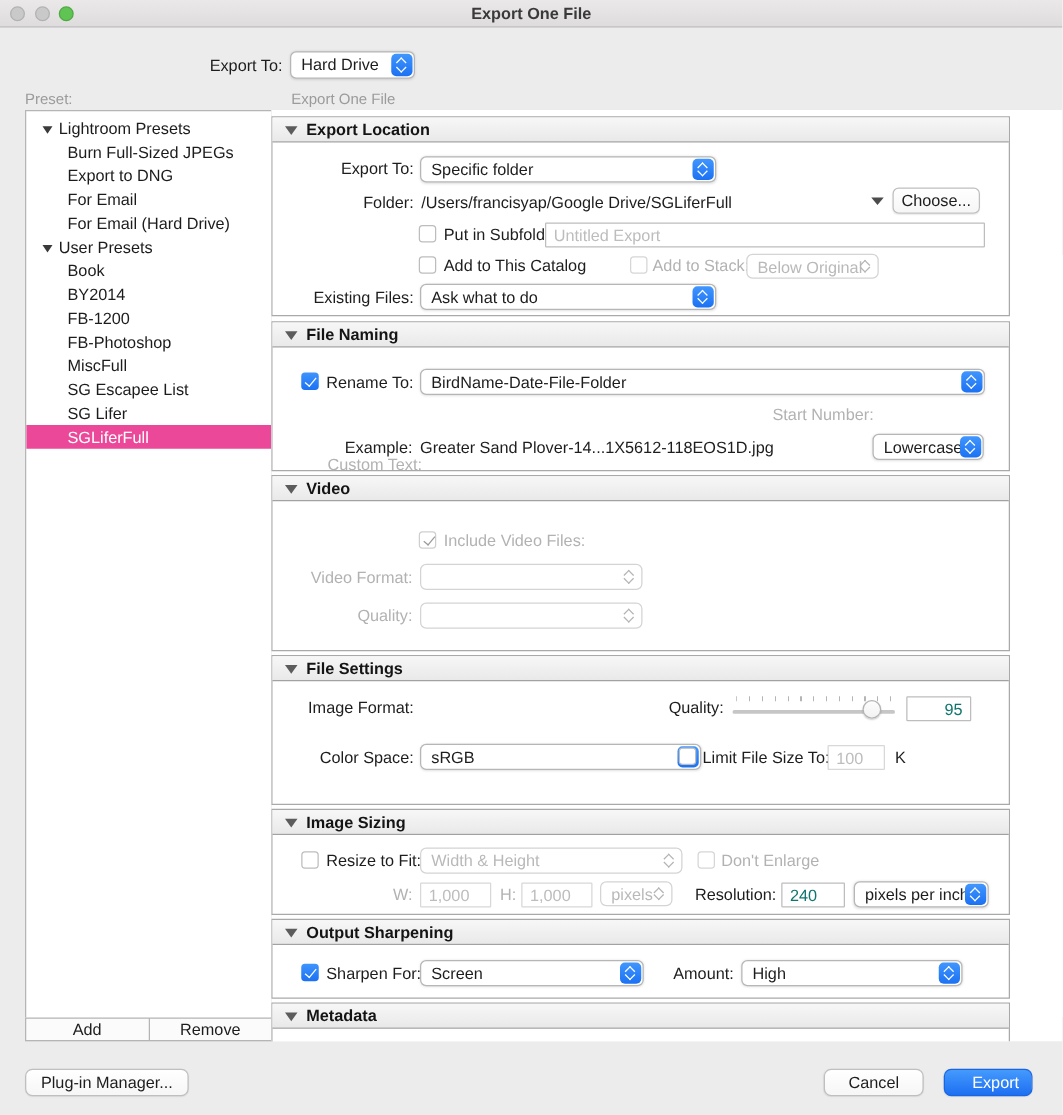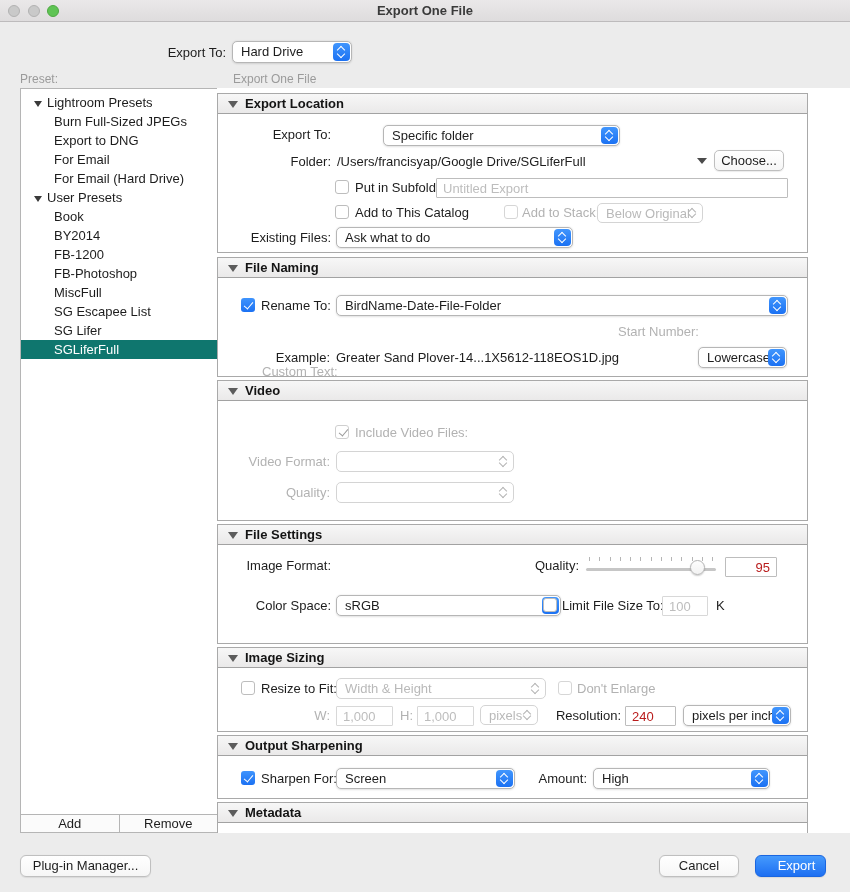--- a/index.html
+++ b/index.html
@@ -41,21 +41,21 @@
   .cb { position:absolute; width:14px; height:14px; border-radius:3px; background:#fff; border:1px solid #bdbdbd; }
   .cb.on { background:linear-gradient(#3f94fd,#1b71f3); border:none; }
   .cb.on::after { content:""; position:absolute; left:4.6px; top:1.8px; width:4px; height:8px;
     border-right:1.8px solid #fff; border-bottom:1.8px solid #fff; transform:rotate(40deg); }
   .cb.graycheck { border:1px solid #cfcfcf; }
   .cb.graycheck::after { content:""; position:absolute; left:4.6px; top:1.4px; width:4px; height:8px;
     border-right:1.8px solid #9a9a9a; border-bottom:1.8px solid #9a9a9a; transform:rotate(40deg); }
 
   
   .tin { position:absolute; background:#fff; border:1px solid #bdbdbd; height:20px; font:13px "Liberation Sans",sans-serif;
-    padding:0 6px; color:#b91c1c; border-radius:1px; }
+    padding:0 6px; color:#0f766e; border-radius:1px; }
   .tin::placeholder { color:#bdbdbd; }
   .tin.disabled { border-color:#d8d8d8; color:#bdbdbd; }
   .tin.num { text-align:right; }
 
   
   .btn { position:absolute; background:linear-gradient(#ffffff,#f6f6f6); border:1px solid #bfbfbf; border-radius:5px;
     font-size:13px; color:#1d1d1d; text-align:center; box-shadow:0 .5px 1px rgba(0,0,0,.08); }
   .btn.round6 { border-radius:6px; }
   .btn.primary { background:linear-gradient(#459afd,#1d6ff2); border:1px solid #1a66e0; color:#fff; }
 
@@ -66,21 +66,21 @@
     border-right:4px solid transparent; border-top:6px solid #3a3a3a; margin-right:5px; position:relative; top:0px; }
   .tri-folder { position:absolute; width:0; height:0; border-left:5px solid transparent;
     border-right:5px solid transparent; border-top:6px solid #4b4b4b; }
 
   
   .preset-box { position:absolute; left:20px; top:88px; width:198px; height:745px; background:#fff; border:1px solid #b5b5b5; }
   .plist { position:absolute; left:0; top:0; right:0; bottom:18px; overflow:hidden; padding-top:4px; }
   .prow { height:19px; line-height:19px; white-space:nowrap; color:#1c1c1c; }
   .prow.group { padding-left:13px; }
   .prow.item { padding-left:33px; }
-  .prow.sel { background:#0f766e; color:#fff; }
+  .prow.sel { background:#ec4899; color:#fff; }
   .pbtns { position:absolute; left:-1px; right:-1px; bottom:-1px; height:19px; display:flex; }
   .pbtn { flex:1; background:#fbfbfb; border:1px solid #b5b5b5; text-align:center; line-height:17px; font-size:13px; }
   .pbtn + .pbtn { border-left:none; }
 
   
   .viewport { position:absolute; left:217px; top:88px; width:680px; height:745px; background:#fff; overflow:hidden; }
   .section { position:absolute; left:0; width:591px; background:#fff; border:1px solid #a9a9a9; }
   .shead { position:relative; height:20px; background:linear-gradient(#f7f7f7,#eae9e9); border-bottom:1px solid #a2a2a2;
     display:flex; align-items:center; }
   .shead .tri-section { position:absolute; left:10px; top:7px; }
@@ -100,21 +100,21 @@
 <div class="window">
 
   <div class="titlebar">
     <span class="tl close"></span>
     <span class="tl min"></span>
     <span class="tl zoom"></span>
     <div class="title">Export One File</div>
   </div>
 
   <div class="lbl r" style="left:130px; top:45px; width:96px;">Export To:</div>
-  <div class="popup" style="left:232px; top:41px; width:120px; height:22px; line-height:20px;">
+  <div class="popup" style="left:232px; top:41px; width:100px; height:22px; line-height:20px;">
     <span>Hard Drive</span>
     <span class="stepper"></span>
   </div>
 
   <div class="lbl soft" style="left:20px; top:71px;">Preset:</div>
   <div class="preset-box">
     <div class="plist">
       <div class="prow group"><span class="tri-list"></span><span>Lightroom Presets</span></div>
       <div class="prow item"><span>Burn Full-Sized JPEGs</span></div>
       <div class="prow item"><span>Export to DNG</span></div>
@@ -139,21 +139,21 @@
   <div class="lbl soft" style="left:233px; top:71px;">Export One File</div>
 
   <div class="viewport">
 
     <div class="section" style="top:5px; height:160px;">
       <div class="shead">
         <span class="tri-section"></span>
         <span class="stitle">Export Location</span>
       </div>
       <div class="lbl r" style="left:20px; top:33px; width:93px;">Export To:</div>
-      <div class="popup" style="left:118px; top:31px; width:237px;margin-left:47px;">
+      <div class="popup" style="left:118px; top:31px; width:237px;">
         <span>Specific folder</span>
         <span class="stepper"></span>
       </div>
       <div class="lbl r" style="left:20px; top:60px; width:93px;">Folder:</div>
       <div class="lbl" style="left:119px; top:60px;">/Users/francisyap/Google Drive/SGLiferFull</div>
       <div class="tri-folder" style="left:479px; top:64px;"></div>
       <div class="btn" style="left:496px; top:56px; width:70px; height:21px; line-height:19px;">Choose...</div>
       <div class="cb" style="left:117px; top:86px;"></div>
       <div class="lbl" style="left:137px; top:86px;">Put in Subfolder:</div>
       <input class="tin" style="left: 218px; top: 84px; width: 352px;" placeholder="Untitled Export">

